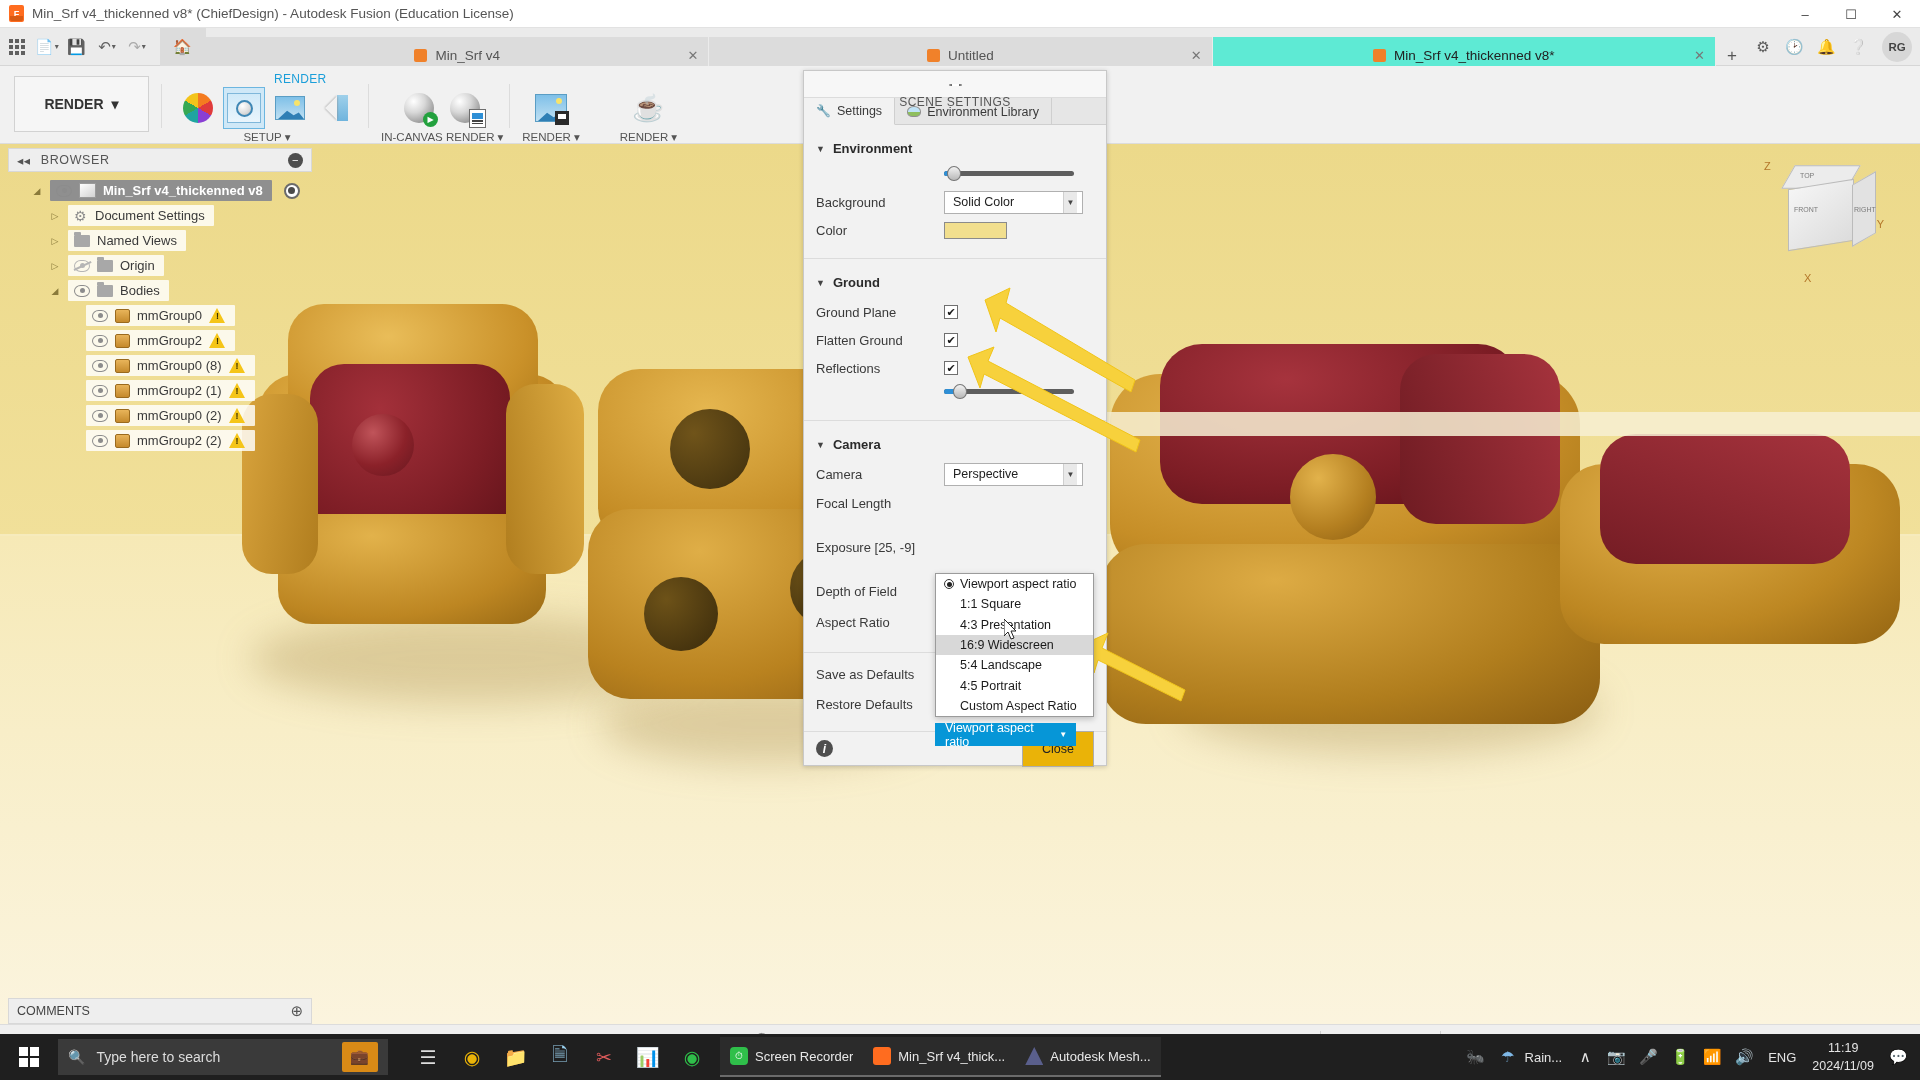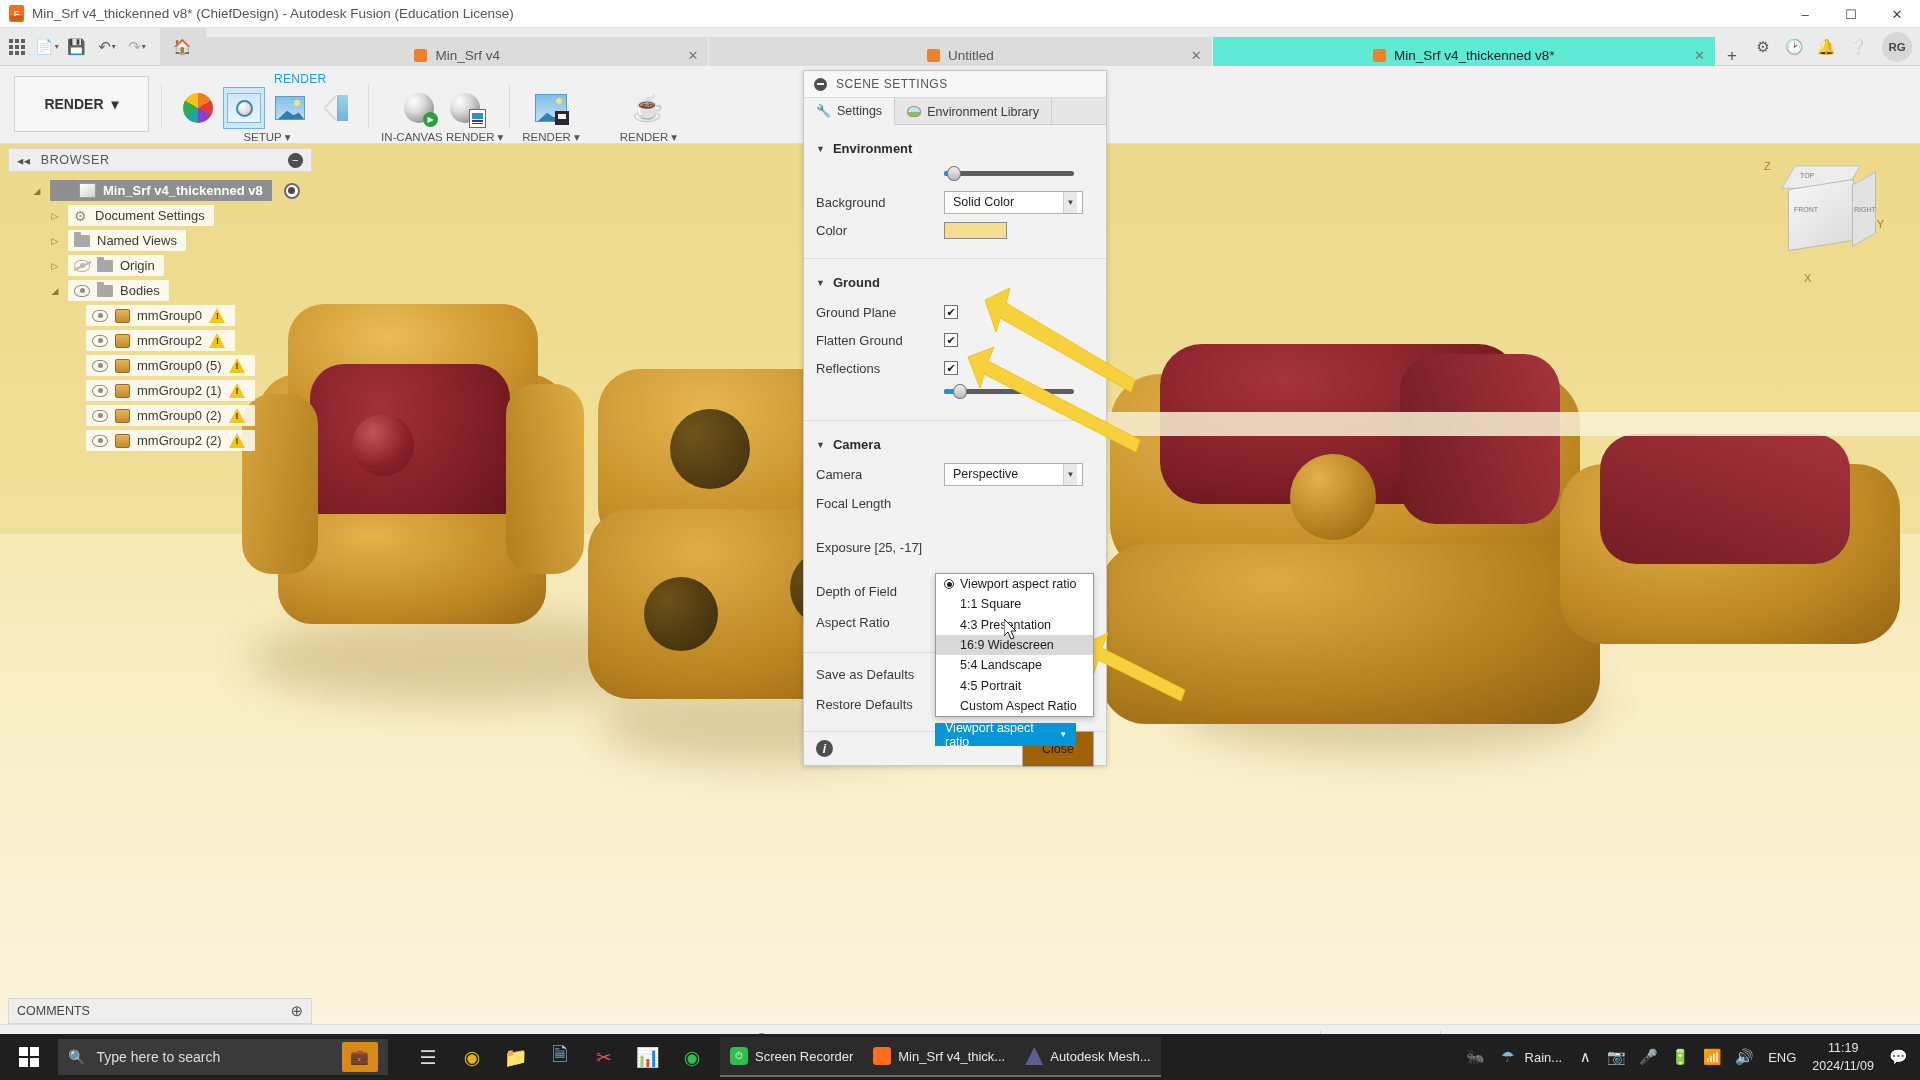--- a/index.html
+++ b/index.html
@@ -149,21 +149,21 @@
   .warn:after{content:"!";position:absolute;left:0;top:3px;width:17px;text-align:center;font-size:9px;font-weight:bold;color:#3a3000;}
   .radiodot{width:16px;height:16px;border-radius:50%;border:2px solid #6b6b6b;background:#fff;display:flex;align-items:center;justify-content:center;}
   .radiodot i{width:7px;height:7px;border-radius:50%;background:#4a4a4a;display:block;}
 
   
   .scene{
     position:absolute;left:803px;top:70px;width:304px;
     background:#f2f2f2;border:1px solid #c8c8c8;box-shadow:0 1px 5px rgba(0,0,0,.18);
   }
   .sc-head{height:24px;background:#f7f7f7;border-bottom:1px solid #dcdcdc;display:flex;align-items:center;
-    gap:9px;padding:13px 10px;font-size:12px;letter-spacing:.5px;color:#555;}
+    gap:9px;padding:13px 10px;font-size:12px;letter-spacing:.5px;color:#555;flex-direction:column;}
   .minus{width:13px;height:13px;border-radius:50%;background:#4e4e4e;display:flex;align-items:center;justify-content:center;}
   .minus i{width:7px;height:1.6px;background:#fff;display:block;}
   .sc-tabs{display:flex;height:27px;background:#e6e6e6;border-bottom:1px solid #cfcfcf;}
   .sc-tab{height:27px;display:flex;align-items:center;gap:6px;padding:0 12px;font-size:12.5px;color:#3a3a3a;
     border-right:1px solid #cfcfcf;}
   .sc-tab.active{background:#f2f2f2;border-bottom:1px solid #f2f2f2;margin-bottom:-1px;}
   .wrench{font-size:12px;color:#8a8a8a;}
   .envball{width:14px;height:11px;border-radius:50% 50% 40% 40%;
     background:linear-gradient(#bfe3f7 0 55%,#8fbf5e 55% 100%);border:1px solid #8f8f8f;}
   .sc-body{padding:6px 0 0;}
@@ -185,21 +185,21 @@
     display:flex;align-items:center;justify-content:center;font-size:8px;color:#444;}
   .swatch{height:17px;border:1px solid #8b8b8b;}
   .cbx{width:14px;height:14px;border:1px solid #6f6f6f;background:#fff;display:flex;align-items:center;
     justify-content:center;font-size:11px;color:#1a1a1a;}
   .move-icon{font-size:15px;color:#3a3a3a;}
   .divider{height:1px;background:#dcdcdc;margin:6px 0;}
   .sc-foot{display:flex;align-items:center;justify-content:space-between;height:34px;
     padding:0 12px;border-top:1px solid #dcdcdc;background:#f2f2f2;}
   .infoicon{width:17px;height:17px;border-radius:50%;background:#4e4e4e;color:#fff;font-size:12px;
     display:flex;align-items:center;justify-content:center;font-style:italic;font-weight:bold;}
-  .closebtn{height:36px;min-width:72px;border:1px solid #adadad;background:#a16207;font-size:12.5px;color:#222;
+  .closebtn{height:36px;min-width:72px;border:1px solid #adadad;background:#eab308;font-size:12.5px;color:#222;
     display:flex;align-items:center;justify-content:center;}
 
   
   .ddlist{
     position:absolute;left:935px;top:573px;width:159px;background:#fff;border:1px solid #9b9b9b;
     box-shadow:0 2px 6px rgba(0,0,0,.22);z-index:40;
   }
   .ddi{height:20.3px;display:flex;align-items:center;gap:6px;padding:0 6px 0 8px;font-size:12.5px;color:#1a1a1a;}
   .ddi.hl{background:#d8d8d8;}
   .ddradio{width:10px;height:10px;border-radius:50%;border:1.6px solid #333;display:flex;align-items:center;justify-content:center;flex:none;}
@@ -517,21 +517,21 @@
           <span class="eye"></span>
           <span class="bodyicon"></span>
           <span>mmGroup2</span>
           <span class="warn"></span>
         </span>
       </div>
       <div class="trow" style="padding-left:78px">
         <span class="tpill" style="min-width:128px">
           <span class="eye"></span>
           <span class="bodyicon"></span>
-          <span>mmGroup0 (5)</span>
+          <span>mmGroup0 (8)</span>
           <span class="warn"></span>
         </span>
       </div>
       <div class="trow" style="padding-left:78px">
         <span class="tpill" style="min-width:128px">
           <span class="eye"></span>
           <span class="bodyicon"></span>
           <span>mmGroup2 (1)</span>
           <span class="warn"></span>
         </span>
@@ -646,21 +646,21 @@
           <span class="sel2" style="width:139px">
             <span>Perspective</span>
             <span class="dd">▼</span>
           </span>
         </div>
 
         <div class="row" style="min-height:30px">
           <span class="lbl">Focal Length</span>
         </div>
         <div class="row" style="min-height:58px">
-          <span class="lbl">Exposure [25, -17]</span>
+          <span class="lbl">Exposure [25, -9]</span>
         </div>
         <div class="row" style="min-height:30px">
           <span class="lbl">Depth of Field</span>
         </div>
         <div class="row" style="min-height:32px">
           <span class="lbl">Aspect Ratio</span>
         </div>
       </div>
 
       <div class="divider"></div>

